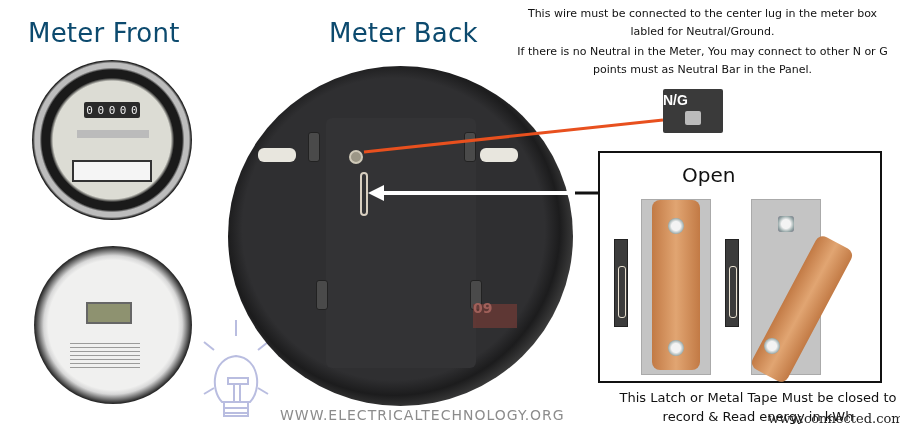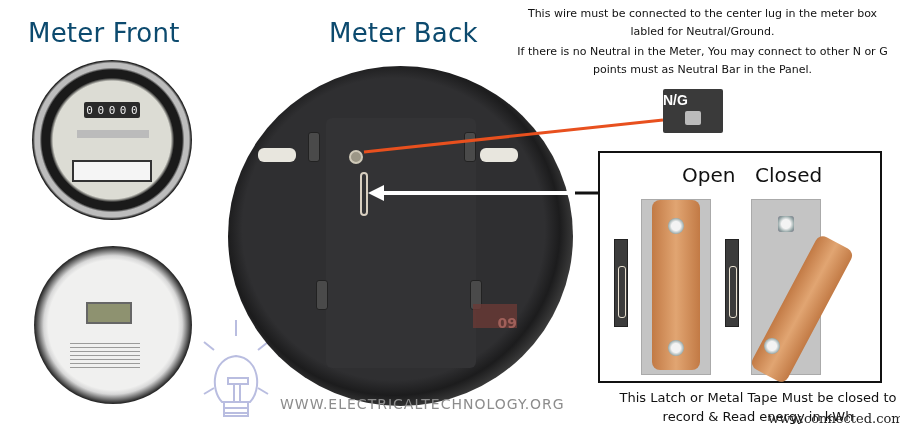--- a/index.html
+++ b/index.html
@@ -31,21 +31,21 @@
   
   #bulb { position: absolute; left: 190px; top: 318px; width: 92px; height: 100px; }
 
   
   #meter-back { position: absolute; left: 228px; top: 66px; width: 345px; height: 340px; border-radius: 50%;
     background: radial-gradient(circle at 48% 48%, #2f2f31 0 60%, #1c1c1d 66%, #3c3c3c 72%, #161616 80%, #9a9a9a 86%, #e2e2e2 90%, #777 95%); }
   #meter-back-plate { position:absolute; left: 98px; top: 52px; width: 150px; height: 250px; background:#333335; border-radius: 6px; }
   .prong { position:absolute; width: 12px; height: 30px; background:#4a4a4a; border:1px solid #222; border-radius:3px; }
   .insulator { position:absolute; width: 38px; height: 14px; background:#e8e6de; border-radius: 6px; }
   #red-tag { position:absolute; left: 245px; top: 238px; width: 44px; height: 24px; background:#6a3a36; opacity:0.8; }
-  #red-tag-text { position:absolute; left: 245px; top: 249px; width:44px; text-align:right; font-size:14px; color:#a0605a; font-weight:bold; }
+  #red-tag-text { position:absolute; left: 245px; top: 234px; width:44px; text-align:left; font-size:14px; color:#a0605a; font-weight:bold; }
   #latch-back { position:absolute; left: 132px; top: 106px; width: 8px; height: 44px; border:2px solid #d8cfc0; border-radius: 4px; }
   #ground-lug { position:absolute; left: 121px; top: 84px; width: 14px; height: 14px; border-radius:50%; background:#9c9787; border:2px solid #cfc9b8; }
 
   
   #wire { position: absolute; left: 0; top: 0; width: 900px; height: 430px; pointer-events: none; }
 
   
   #ng-inset { position:absolute; left: 663px; top: 89px; width: 60px; height: 44px; background: #3a3a3a; border-radius: 2px; }
   #ng-label { position:absolute; left: 0; top: 3px; width: 84px; text-align:left; color: #fff; font-weight:bold; font-size: 14px; font-family: "Liberation Sans", sans-serif; }
   #ng-lug { position:absolute; left: 22px; top: 22px; width: 16px; height: 14px; background:#bbb; border-radius:2px; }
@@ -56,21 +56,21 @@
   #label-open { left: 48px; top: 10px; margin-left: 34px; }
   #label-closed { left: 155px; top: 10px; }
   .gray-plate { position:absolute; background:#c4c4c4; border:1px solid #aaa; }
   #plate-open { left: 41px; top: 46px; width: 70px; height: 176px; }
   #plate-closed { left: 151px; top: 46px; width: 70px; height: 176px; }
   .copper { position:absolute; background: linear-gradient(90deg, #c27a45, #e1a572 50%, #c27a45); border-radius: 8px; }
   .screw { position:absolute; width: 16px; height: 16px; border-radius:50%; background: radial-gradient(circle, #f3f3f3 0 40%, #9aa 70%, #667); }
   .clip { position:absolute; width: 14px; height: 88px; background:#3c3c3c; border:1px solid #222; }
   .clip::after { content:""; position:absolute; left:3px; top:26px; width:6px; height:50px; border:1px solid #e8e0d0; border-radius:3px; }
 
-  #footer-url { position:absolute; left: 280px; top: 396px; font-size: 14px; color:#8c8c8c; letter-spacing: 1px; }
+  #footer-url { position:absolute; left: 280px; top: 407px; font-size: 14px; color:#8c8c8c; letter-spacing: 1px; }
   #caption { position:absolute; left: 616px; top: 388px; width: 284px; text-align:center; font-size: 13px; line-height: 19px; color:#111; }
   #watermark { position:absolute; left: 768px; top: 411px; font-size: 13px; color:#222; font-family: "DejaVu Serif", serif; }
 </style>
 </head>
 <body>
 
 <div id="title-front" class="title">Meter Front</div>
 <div id="title-back" class="title">Meter Back</div>
 
 <div id="note-1" class="note">This wire must be connected to the center lug in the meter box labled for Neutral/Ground.</div>
@@ -131,21 +131,20 @@
   <polygon points="368,193 384,185 384,201" fill="#ffffff"></polygon>
 </svg>
 
 <div id="ng-inset">
   <div id="ng-label">N/G</div>
   <div id="ng-lug"></div>
 </div>
 
 <div id="latch-panel">
   <div id="label-open" class="state-label">Open</div>
-  <div id="label-closed" class="state-label">Closed</div>
 
   <div class="clip" style="left:14px;top:86px;"></div>
   <div id="plate-open" class="gray-plate">
     <div class="copper" style="left:10px;top:0px;width:48px;height:170px;"></div>
     <div class="screw" style="left:26px;top:18px;"></div>
     <div class="screw" style="left:26px;top:140px;"></div>
   </div>
 
   <div class="clip" style="left:125px;top:86px;"></div>
   <div id="plate-closed" class="gray-plate">

